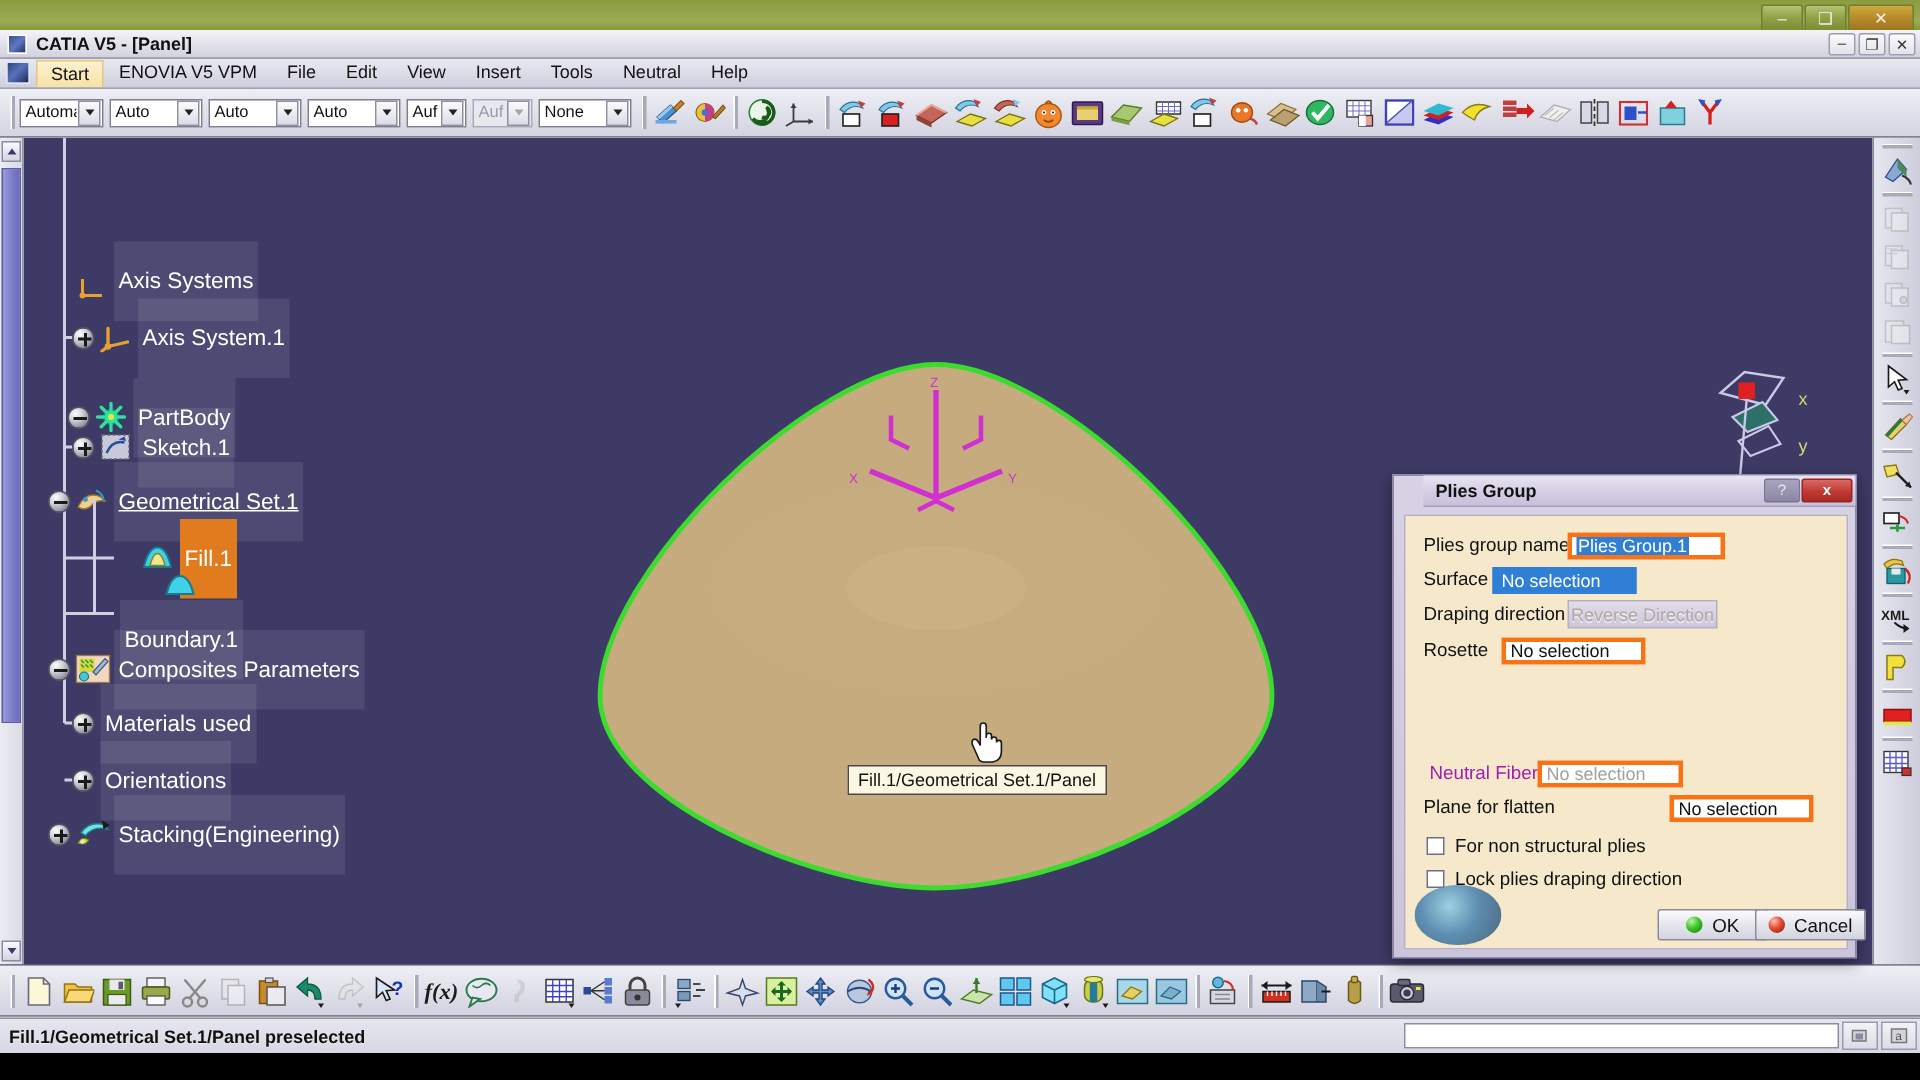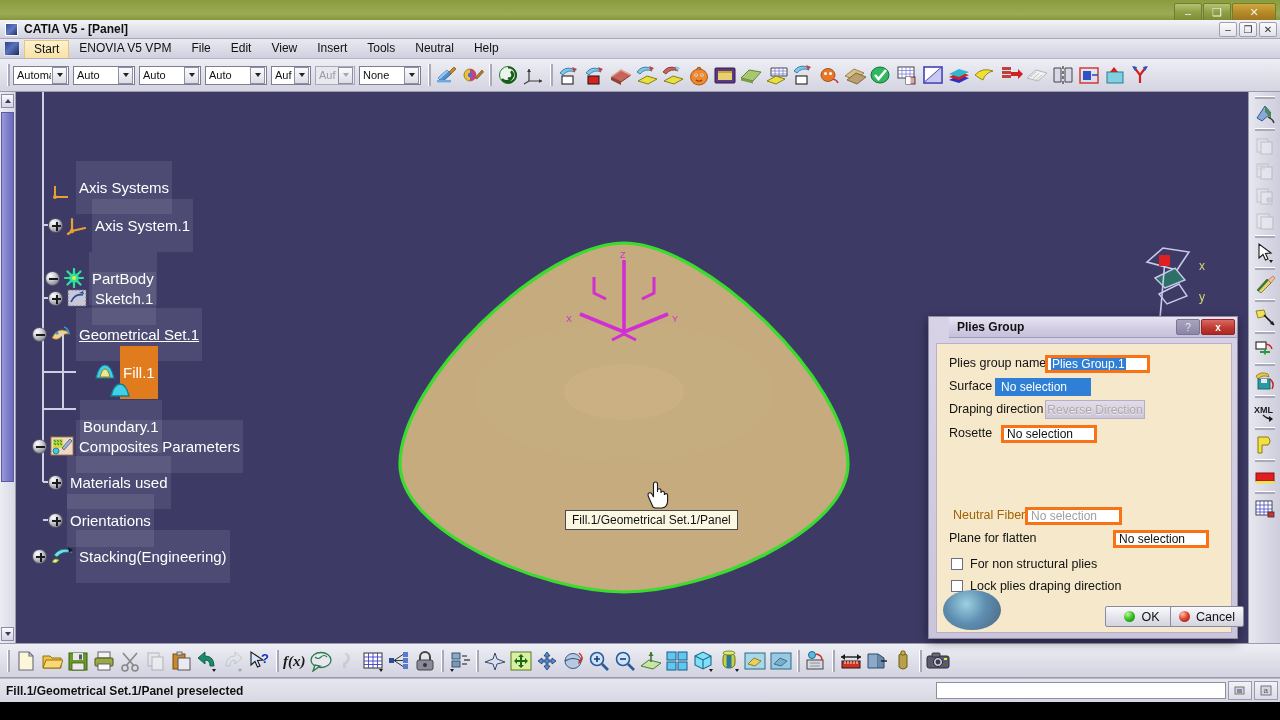--- a/index.html
+++ b/index.html
@@ -289,21 +289,21 @@
     border: 1px solid #962420; border-radius: 2px;
     display: flex; align-items: center; justify-content: center;
   }
   .dlg-body {
     position: absolute; left: 7px; top: 26px; width: 296px; height: 290px;
     background: #f6e9cb;
     border: 1px solid #b9b0cb;
   }
   .dlg-row { position: absolute; display: flex; align-items: center; }
   .dlg-lbl { font-size: 12.5px; color: #111; white-space: nowrap; }
-  .dlg-lbl.dim { color: #a16207; }
+  .dlg-lbl.dim { color: #a21caf; }
   .field {
     background: #fff; border: 3px solid #f97316; height: 18px;
     font-size: 12px; color: #111; padding: 0 3px; display: flex; align-items: center;
     white-space: nowrap; overflow: hidden;
   }
   .field.sel-blue { background: #2f7fd6; color: #fff; border-color: #2f7fd6; }
   .field.dim { color: #a0a0a0; background: #fff; }
   .field-hilite {
     background: #2f7fd6; color: #fff; padding: 0 1px;
   }

